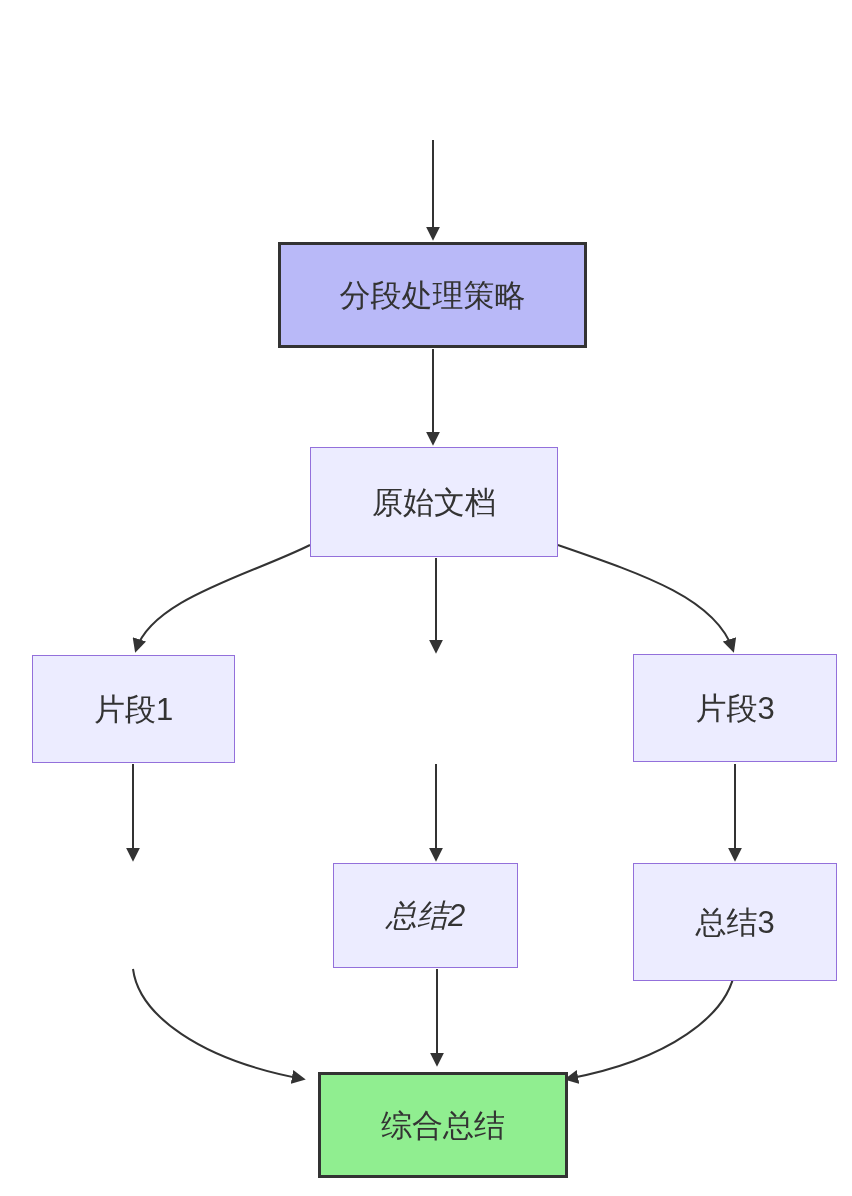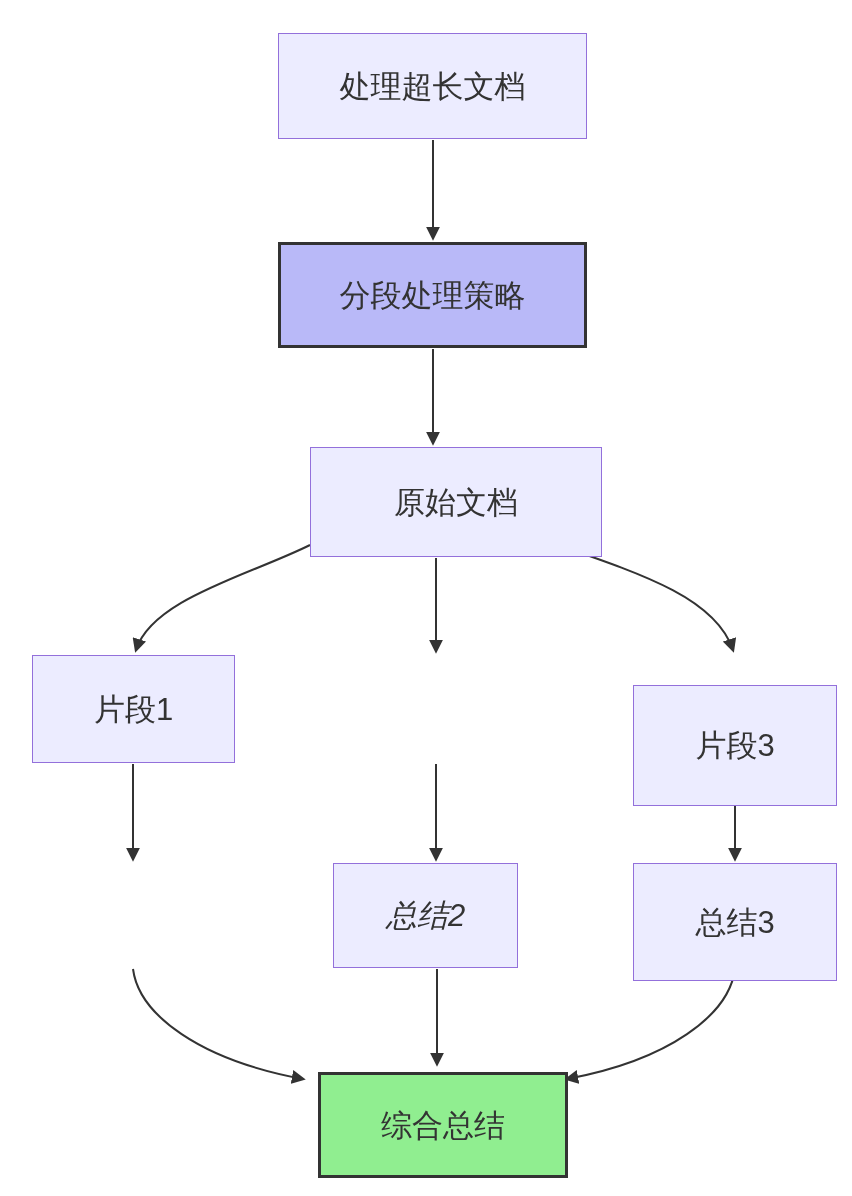--- a/index.html
+++ b/index.html
@@ -39,24 +39,24 @@
     border: 3.5px solid var(--strategy-border, #333333);
   }
   .node--final {
     background: var(--final-fill, #90EE90);
     border: 3.5px solid var(--final-border, #333333);
     margin-left: 6px;
   }
   
   .n-process  { left: 278px; top: 33px;   width: 309px; height: 106px; }
   .n-strategy { left: 278px; top: 242px;  width: 309px; height: 106px; }
-  .n-original { left: 310px; top: 447px;  width: 292px; height: 110px; }
+  .n-original { left: 310px; top: 447px;  width: 248px; height: 110px; }
   .n-frag1    { left: 32px;  top: 655px;  width: 203px; height: 108px; }
   .n-frag2    { left: 333px; top: 655px;  width: 207px; height: 108px; }
-  .n-frag3    { left: 633px; top: 685px;  width: 204px; height: 121px; }
+  .n-frag3    { left: 633px; top: 654px;  width: 204px; height: 108px; }
   .n-sum1     { left: 32px;  top: 863px;  width: 203px; height: 105px; }
   .n-sum2     { left: 333px; top: 863px;  width: 185px; height: 105px; font-style: italic; }
   .n-sum3     { left: 633px; top: 863px;  width: 204px; height: 118px; }
   .n-final    { left: 312px; top: 1072px; width: 250px; height: 106px; }
 </style>
 </head>
 <body>
 
 <div class="canvas">
 
@@ -72,21 +72,20 @@
     <path class="edge-path" d="M436,558 V651" marker-end="url(#arrow)"></path>
     <path class="edge-path" d="M558,545 C645,575 716,599 733,650" marker-end="url(#arrow)"></path>
     <path class="edge-path" d="M133,764 V859" marker-end="url(#arrow)"></path>
     <path class="edge-path" d="M436,764 V859" marker-end="url(#arrow)"></path>
     <path class="edge-path" d="M735,764 V859" marker-end="url(#arrow)"></path>
     <path class="edge-path" d="M133,969 C139,1015 200,1060 303,1079" marker-end="url(#arrow)"></path>
     <path class="edge-path" d="M437,969 V1064" marker-end="url(#arrow)"></path>
     <path class="edge-path" d="M735,969 C729,1015 669,1060 567,1079" marker-end="url(#arrow)"></path>
   </svg>
 
-  <div class="node n-process">处理超长文档</div>
 
   <div class="node node--strategy n-strategy">分段处理策略</div>
 
   <div class="node n-original">原始文档</div>
 
   <div class="node n-frag1">片段1</div>
 
 
   <div class="node n-frag3">片段3</div>
 

